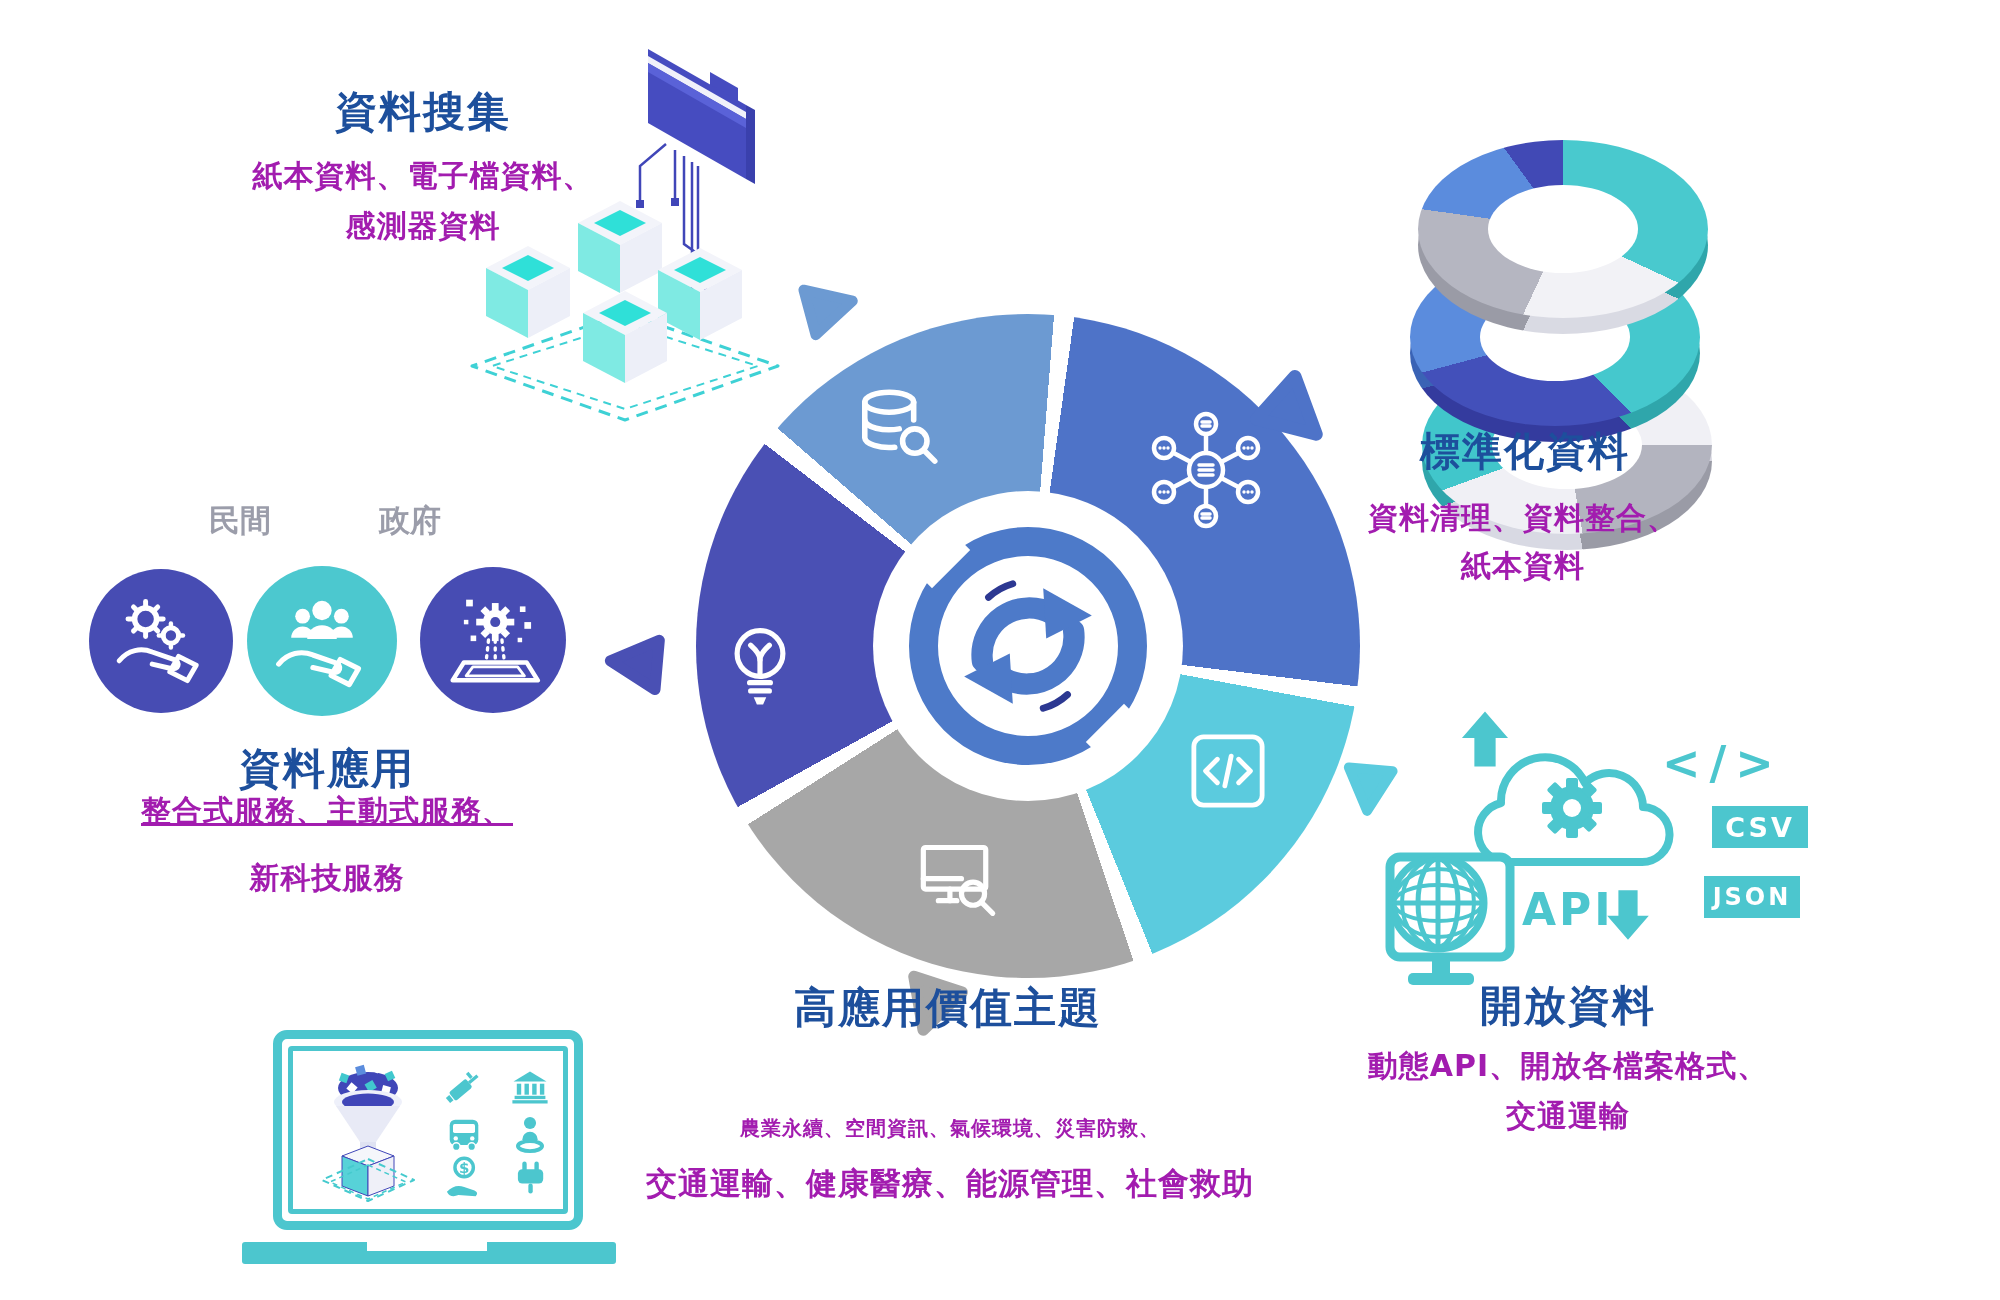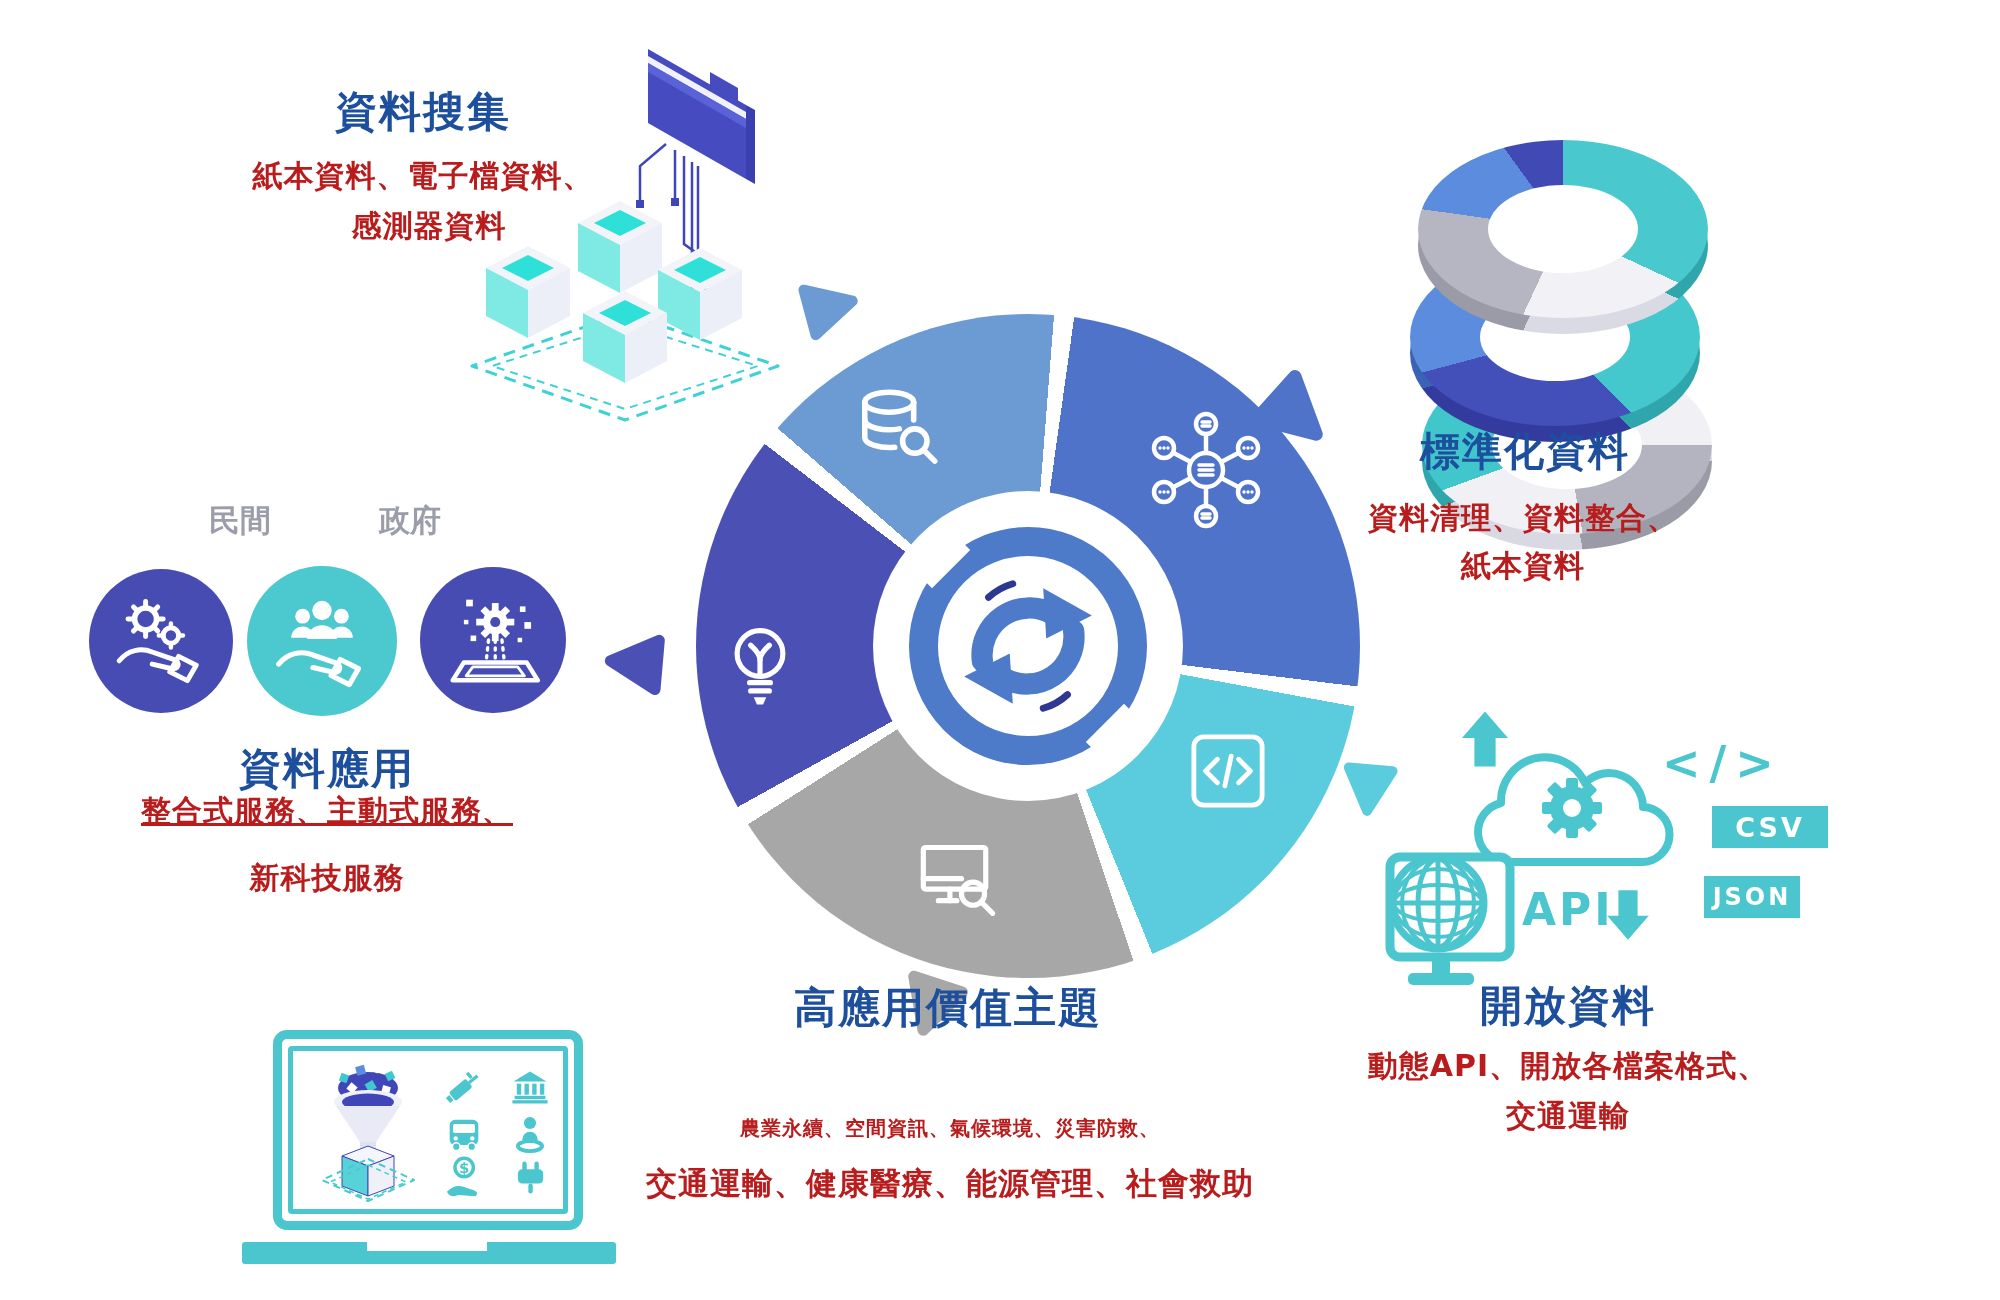--- a/index.html
+++ b/index.html
@@ -2,21 +2,21 @@
 <html><head>
 <meta charset="utf-8">
 <style>
   html,body{margin:0;padding:0;}
   body{
     width:2000px;height:1300px;position:relative;overflow:hidden;background:#ffffff;
     font-family:"DejaVu Sans","Liberation Sans",sans-serif;
   }
   .abs{position:absolute;}
   .title{position:absolute;color:#1d4f9c;font-weight:700;text-align:center;letter-spacing:2px;line-height:1.15;}
-  .desc{position:absolute;color:#b91c1c;font-weight:600;text-align:center;font-size:30px;letter-spacing:1px;line-height:1.2;}
+  .desc{position:absolute;color:#a21caf;font-weight:600;text-align:center;font-size:30px;letter-spacing:1px;line-height:1.2;}
   .glabel{position:absolute;color:#9b9daa;font-weight:700;text-align:center;font-size:31px;}
   .circle{position:absolute;border-radius:50%;}
   .badge{position:absolute;background:#4cc6ce;color:#ffffff;font-weight:700;display:flex;align-items:center;justify-content:center;letter-spacing:3px;}
   .tealtxt{position:absolute;color:#4cc6ce;font-weight:700;}
   .wheel{position:absolute;left:696px;top:314px;width:664px;height:664px;}
   .pie{position:absolute;left:0;top:0;width:664px;height:664px;border-radius:50%;
     background:conic-gradient(from 8deg,
       #4e73c8 0deg 89deg,
       #ffffff 89deg 92.5deg,
       #5bcbde 92.5deg 150deg,
@@ -31,21 +31,21 @@
   .cring{position:absolute;left:213px;top:213px;width:238px;height:238px;border-radius:50%;border:29px solid #4d7ac9;box-sizing:border-box;}
   .rcut{position:absolute;width:20px;height:54px;background:#ffffff;}
   .donut{position:absolute;width:290px;height:178px;border-radius:50%;}
   .dhole{position:absolute;width:150px;height:88px;border-radius:50%;background:#ffffff;}
 </style>
 </head>
 <body>
 
 <div class="title" style="left:223px;top:88px;width:400px;font-size:42px;">資料搜集</div>
 <div class="desc" style="left:123px;top:158px;width:600px;">紙本資料、電子檔資料、</div>
-<div class="desc" style="left:129px;top:208px;width:600px;">感測器資料</div>
+<div class="desc" style="left:123px;top:208px;width:600px;">感測器資料</div>
 
 <svg class="abs" style="left:470px;top:32px;" width="330" height="400" viewBox="0 0 330 400">
 
   <g stroke="#4046b8" stroke-width="2.5" fill="none">
     <polyline points="196,112 170,134 170,170"></polyline>
     <polyline points="214,124 214,212 242,232"></polyline>
     <polyline points="228,134 228,252 262,276"></polyline>
     <polyline points="205,118 205,168"></polyline>
     <polyline points="222,130 222,300"></polyline>
   </g>
@@ -429,19 +429,19 @@
   </svg>
 
   <div class="tealtxt" style="left:166px;top:184px;font-size:44px;letter-spacing:3px;">API</div>
 
   <svg class="abs" style="left:248px;top:186px;transform:rotate(180deg);" width="48" height="58" viewBox="0 0 60 70">
       <path d="M30,4 L56,34 H42 V66 H18 V34 H4 Z" fill="#4cc6ce"></path>
     </svg>
 
   <div class="tealtxt" style="left:306px;top:36px;font-size:46px;letter-spacing:9px;">&lt;/&gt;</div>
 
-  <div class="badge" style="left:356px;top:106px;width:116px;height:42px;font-size:27px;">CSV</div>
+  <div class="badge" style="left:356px;top:106px;width:96px;height:42px;font-size:27px;">CSV</div>
   <div class="badge" style="left:348px;top:176px;width:96px;height:42px;font-size:24px;">JSON</div>
 </div>
 
 <div class="title" style="left:1368px;top:982px;width:400px;font-size:42px;">開放資料</div>
 <div class="desc" style="left:1343px;top:1048px;width:450px;">動態API、開放各檔案格式、</div>
 <div class="desc" style="left:1343px;top:1098px;width:450px;">交通運輸</div>
 
 </body></html>

